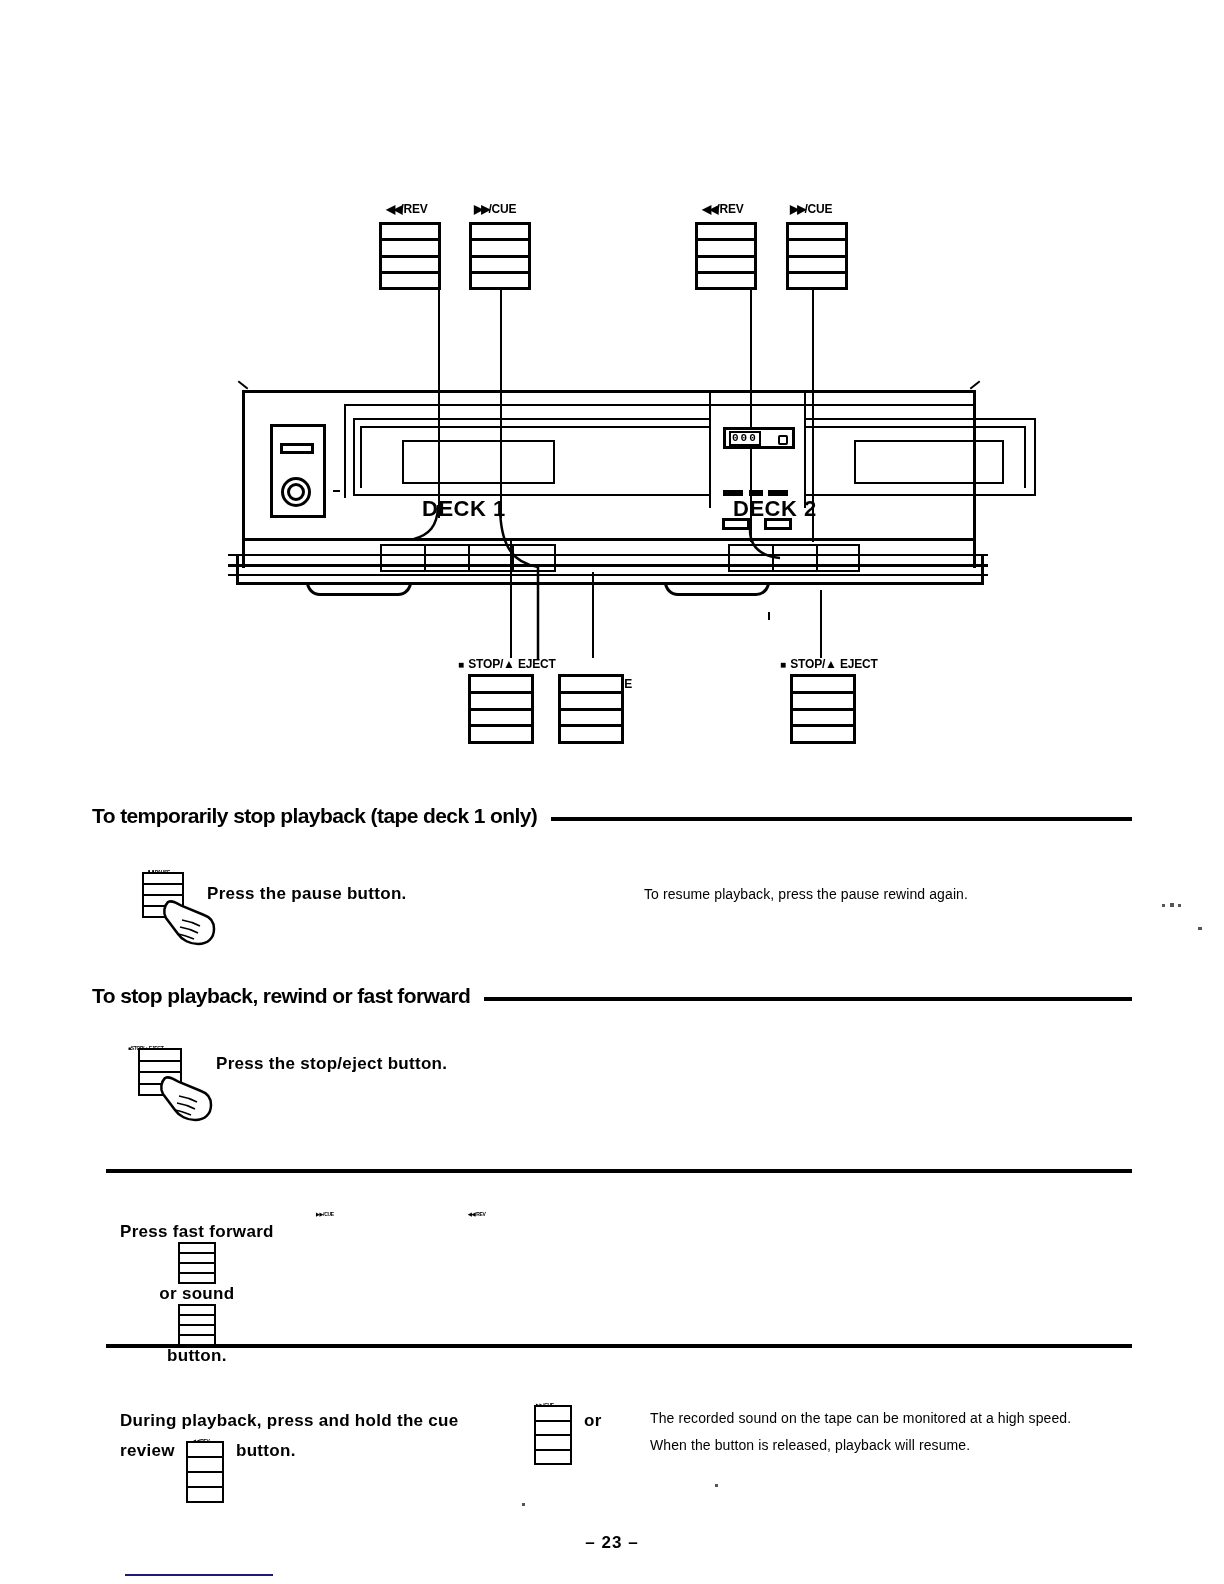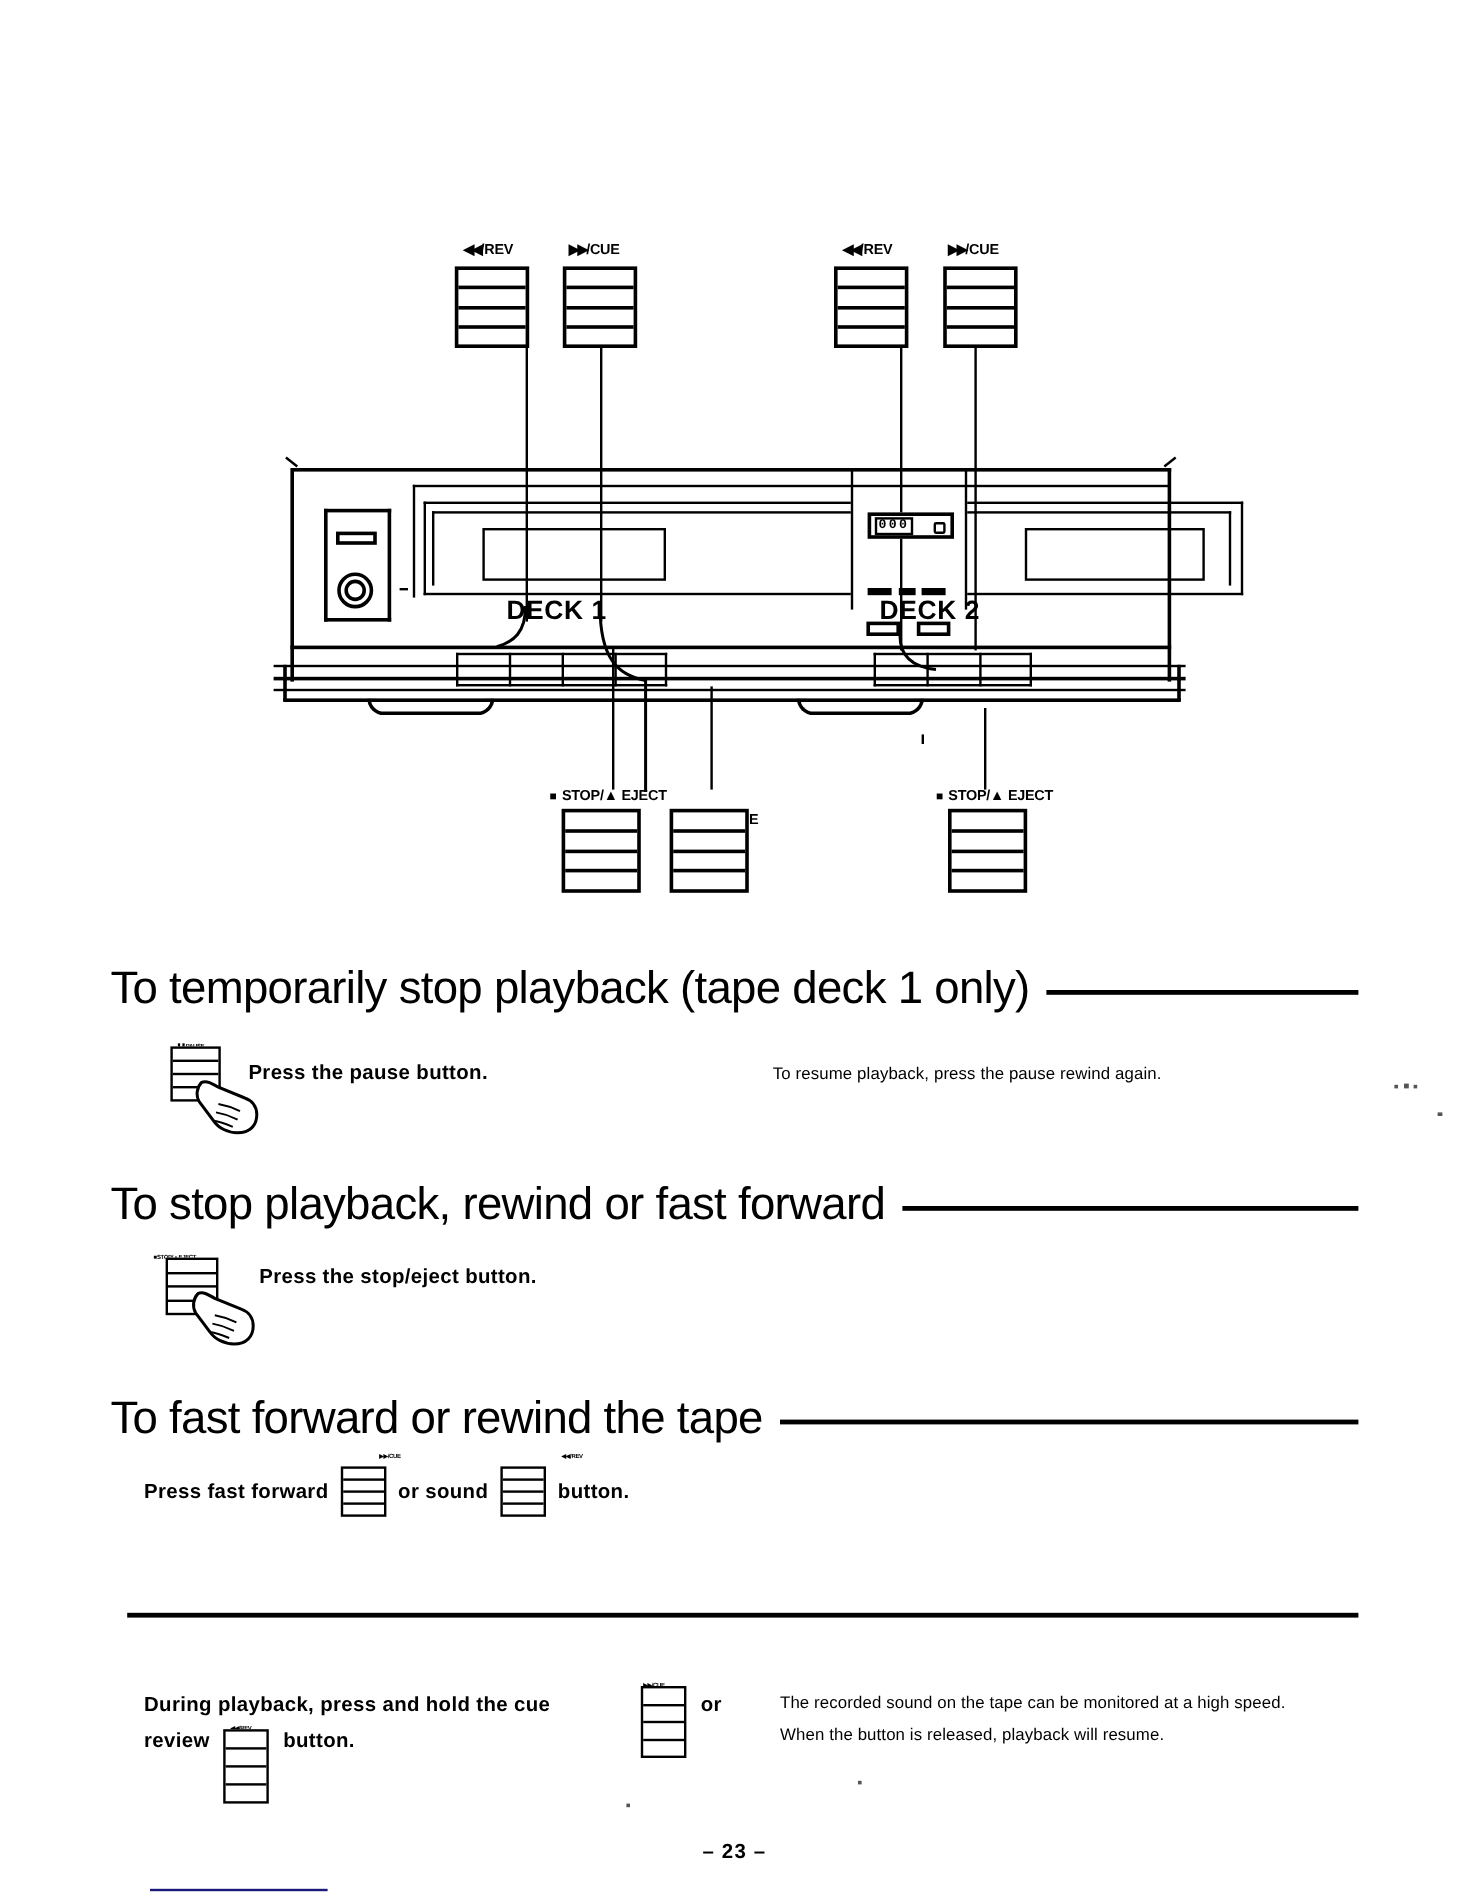--- a/index.html
+++ b/index.html
@@ -66,22 +66,22 @@
   
   .section-head {
     position: absolute;
     display: flex;
     align-items: center;
     width: 1040px;
     left: 92px;
   }
   .section-head .htext {
     font-family: "Liberation Sans", sans-serif;
-    font-weight: normal;
-    font-size: 38px;
+    font-weight: bold;
+    font-size: 21px;
     letter-spacing: -0.6px;
     white-space: nowrap;
     line-height: 1;
   }
   .section-head .hrule {
     flex: 1 1 auto;
     height: 4px;
     background: #000;
     margin-left: 14px;
     margin-top: 6px;
@@ -354,25 +354,24 @@
   <path d="M8,6 C4,10 3,17 6,22 L18,38 C22,44 30,48 38,48 C48,48 54,42 54,33
            C54,26 50,21 44,19 L22,10 C17,7 12,4 8,6 Z" fill="#fff" stroke="#000" stroke-width="2.5"></path>
   <path d="M22,24 C28,25 34,27 40,30" fill="none" stroke="#000" stroke-width="1.6"></path>
   <path d="M20,31 C26,32 32,34 38,37" fill="none" stroke="#000" stroke-width="1.6"></path>
   <path d="M18,38 C24,39 29,41 34,43" fill="none" stroke="#000" stroke-width="1.6"></path>
 </svg>
 
 <div class="abs nosel body-bold" style="left:216px; top:1054px;">Press the stop/eject button.</div>
 
 <div class="section-head" style="top:1163px;">
-  <span class="htext">To fast forward or rewind the tape</span>
   <span class="hrule"></span>
 </div>
 
-<div class="inline-row" style="left:120px; top:1222px;">
+<div class="inline-row" style="left:120px; top:1222px;flex-direction:column;">
   <span class="body-bold">Press fast forward</span>
 
   <span class="abs" style="left:196px; top:-20px;">
     <span class="callout-label lbl-micro">▶▶/CUE</span>
   </span>
   <span class="btn-glyph hair" style="width:38px; height:42px; margin:0 10px;">
     <i></i>
     <i></i>
     <i></i>
     <i></i>

